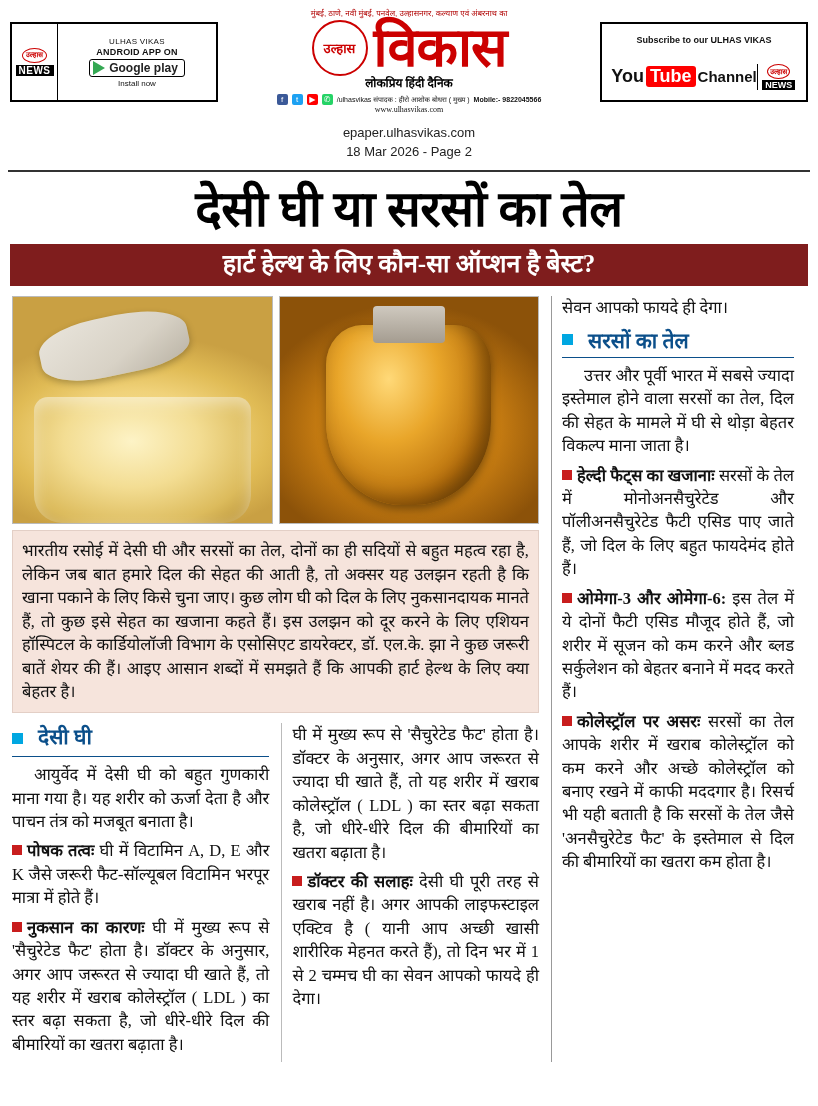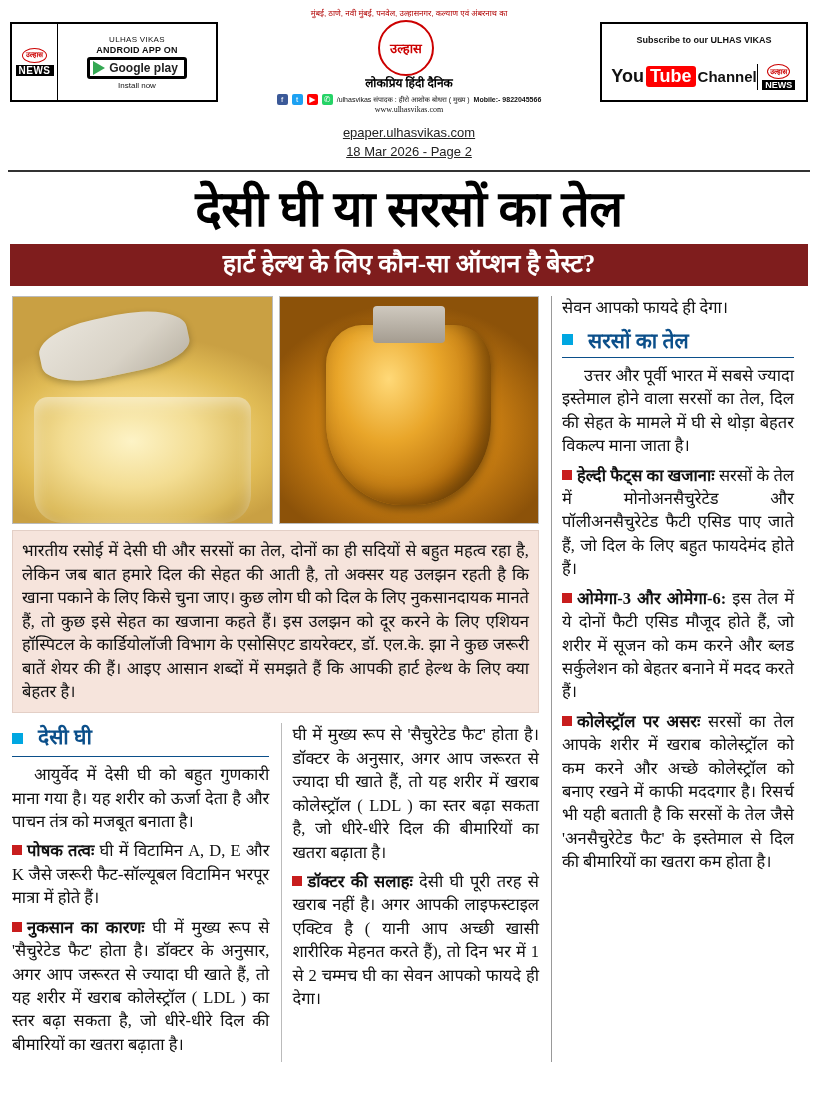--- a/index.html
+++ b/index.html
@@ -79,21 +79,21 @@
     font-size: 9px;
     font-weight: bold;
     font-family: "Liberation Sans", sans-serif;
     letter-spacing: .2px;
     margin-top: 1px;
   }
   .gplay {
     display: flex;
     align-items: center;
     background: #fff;
-    border: 3px solid #000000;
+    border: 1px solid #000000;
     border-radius: 3px;
     padding: 1px 6px 1px 3px;
     margin-top: 2px;
   }
   .gplay .tri {
     width: 0; height: 0;
     border-top: 7px solid transparent;
     border-bottom: 7px solid transparent;
     border-left: 12px solid #34a853;
     margin-right: 4px;
@@ -250,21 +250,20 @@
   }
 
   
   .epaper-bar {
     text-align: center;
     font-family: "Liberation Sans", sans-serif;
     font-size: 13px;
     color: #222;
     line-height: 1.45;
     padding: 4px 0 8px 0;
-    text-decoration: underline;
   }
   .rule-thick {
     border: 0;
     border-top: 2px solid #333;
     margin: 0 8px 0 8px;
   }
 
   
   .headline-wrap {
     padding: 10px 12px 0 12px;
@@ -445,20 +444,23 @@
         <span class="gtext">Google play</span>
       </div>
       <div class="pl-install">Install now</div>
     </div>
   </div>
 
   <div class="masthead-center">
     <div class="mh-strapline">मुंबई, ठाणे, नवी मुंबई, पनवेल, उल्हासनगर, कल्याण एवं अंबरनाथ का</div>
     <div class="mh-main">
       <div class="mh-emblem">उल्हास</div>
+      <div>
+        <div class="mh-title">विकास</div>
+      </div>
     </div>
     <div class="mh-tag">लोकप्रिय हिंदी दैनिक</div>
     <div class="mh-footer">
       <span class="soc fb">f</span>
       <span class="soc tw">t</span>
       <span class="soc yt">▶</span>
       <span class="soc wa">✆</span>
       <span class="mh-foot-text">/ulhasvikas  संपादक : हीरो आशोक बोधरा ( मुख्य )</span>
       <span class="mh-mobile">Mobile:- 9822045566</span>
     </div>

